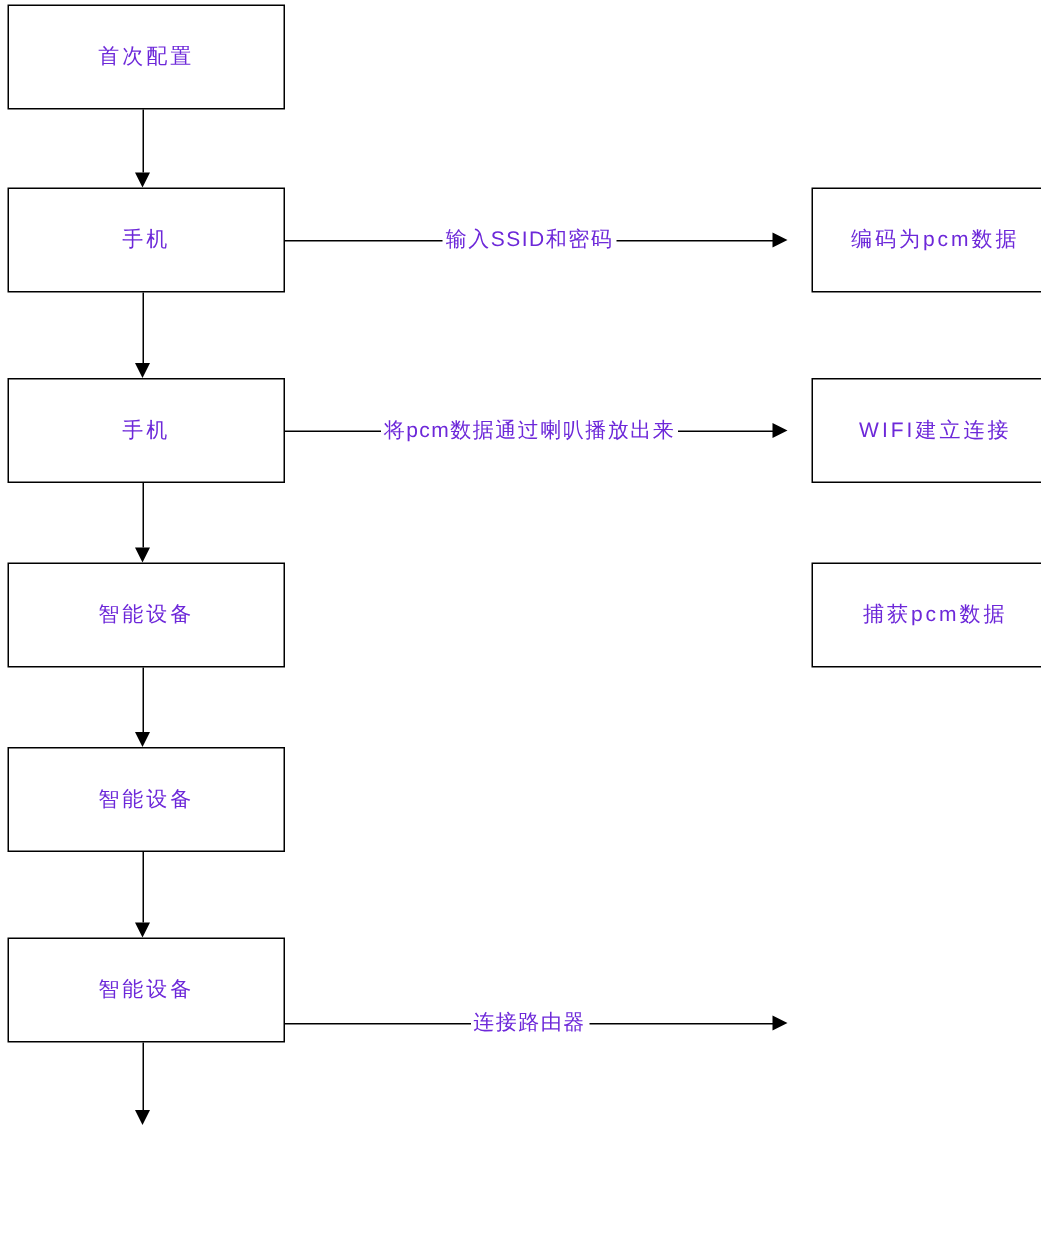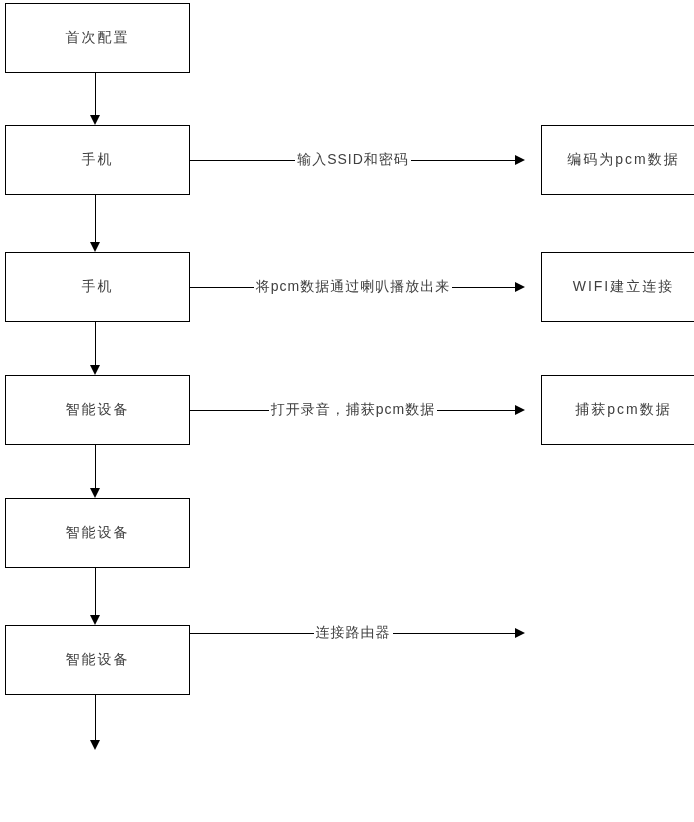--- a/index.html
+++ b/index.html
@@ -2,21 +2,21 @@
 <html><head>
 <meta charset="utf-8">
 <style>
   html, body { margin: 0; padding: 0; background: #ffffff; }
   .canvas {
     position: relative;
     width: 694px;
     height: 774px;
     background: #ffffff;
     font-family: "Liberation Sans", "DejaVu Sans", sans-serif;
-    color: #404040;
+    color: #6d28d9;
     overflow: hidden;
   }
   .box {
     position: absolute;
     border: 1px solid #000000;
     background: #ffffff;
     display: flex;
     align-items: center;
     justify-content: center;
     font-size: 14px;
@@ -120,28 +120,22 @@
     <div class="h-arrowhead"></div>
   </div>
 
   <div class="h-connector" style="top:150px">
     <div class="h-line"></div>
     <div class="h-label">输入SSID和密码</div>
     <div class="h-line"></div>
     <div class="h-arrowhead"></div>
   </div>
 
-  <div class="h-connector" style="top:400px">
-    <div class="h-line"></div>
-    <div class="h-label">打开录音，捕获pcm数据</div>
-    <div class="h-line"></div>
-    <div class="h-arrowhead"></div>
-  </div>
 
 
-  <div class="h-connector" style="top:623px">
+  <div class="h-connector" style="top:672px">
     <div class="h-line"></div>
     <div class="h-label">连接路由器</div>
     <div class="h-line"></div>
     <div class="h-arrowhead"></div>
   </div>
 
 </div>
 
 </body></html>

